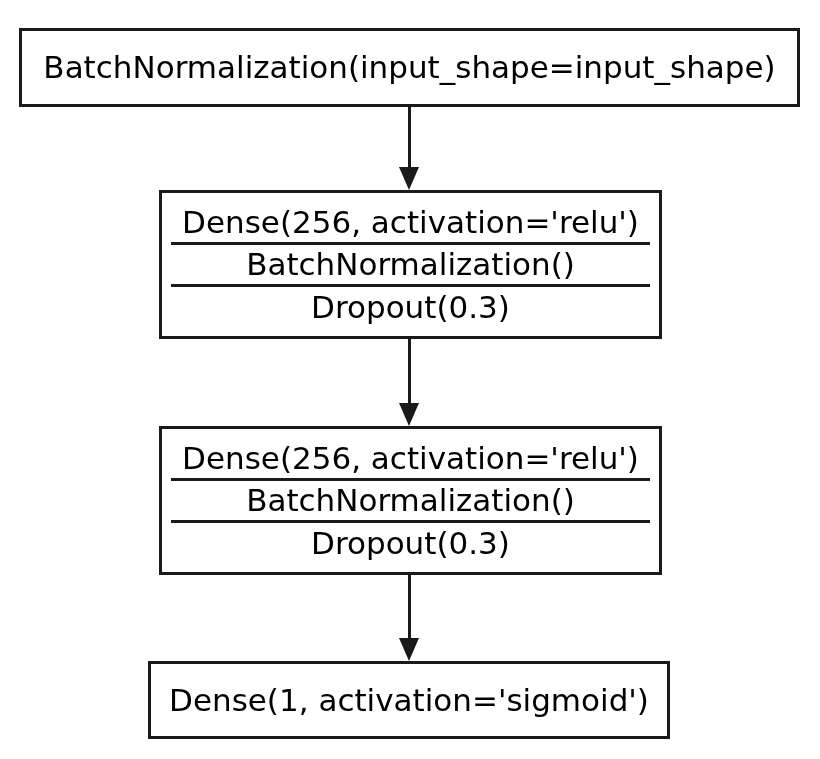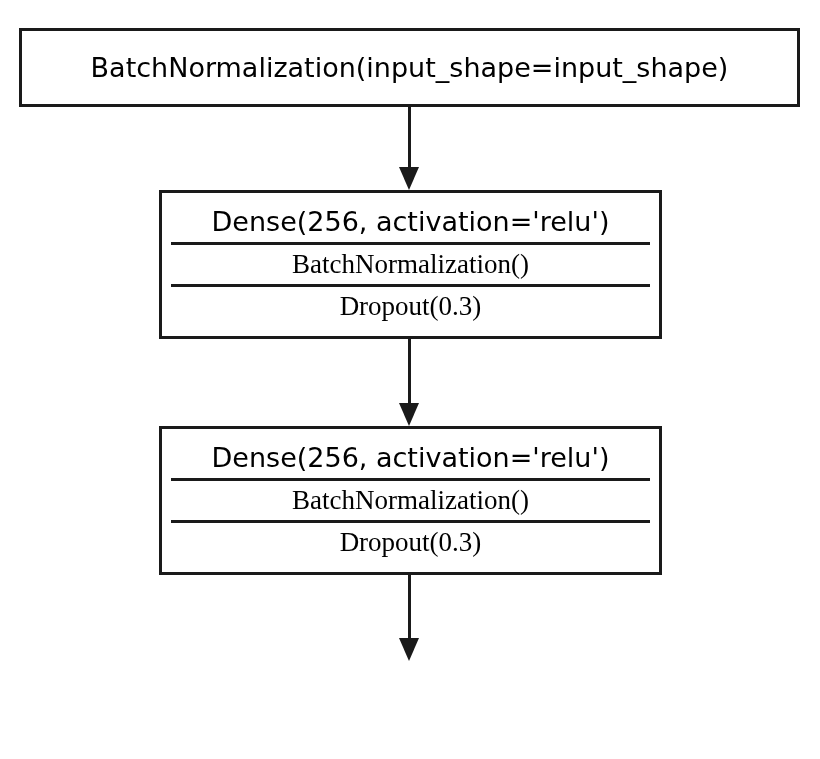--- a/index.html
+++ b/index.html
@@ -16,40 +16,39 @@
     overflow:hidden;
   }
   .node{
     position:absolute;
     box-sizing:border-box;
     border:3px solid var(--stroke);
     background:var(--bg);
     display:flex;
     align-items:center;
     justify-content:center;
-    font-size:27px;
+    font-size:31px;
     line-height:1.1;
     white-space:nowrap;
   }
   .record{
     flex-direction:column;
     align-items:stretch;
     justify-content:stretch;
     padding:9px;
   }
   .record-row{
     flex:1 1 0;
     display:flex;
     align-items:center;
     justify-content:center;
     white-space:nowrap;
   }
   .record-row + .record-row{
     border-top:3px solid var(--stroke);
-    font-family:Liberation Serif, serif;
   }
   .edge{position:absolute;}
   .edge-line{
     position:absolute;
     width:3px;
     background:var(--stroke);
   }
   .arrow-head{
     position:absolute;
     width:0;height:0;
@@ -101,14 +100,17 @@
     <div class="record-row">Dense(256, activation='relu')</div>
     <div class="record-row">BatchNormalization()</div>
     <div class="record-row">Dropout(0.3)</div>
   </div>
 
   <div class="edge">
     <div class="edge-line edge3-line"></div>
     <div class="arrow-head edge3-head"></div>
   </div>
 
+  <div class="node node-output">
+    <span>Dense(1, activation='sigmoid')</span>
+  </div>
 
 </div>
 
 </body></html>

